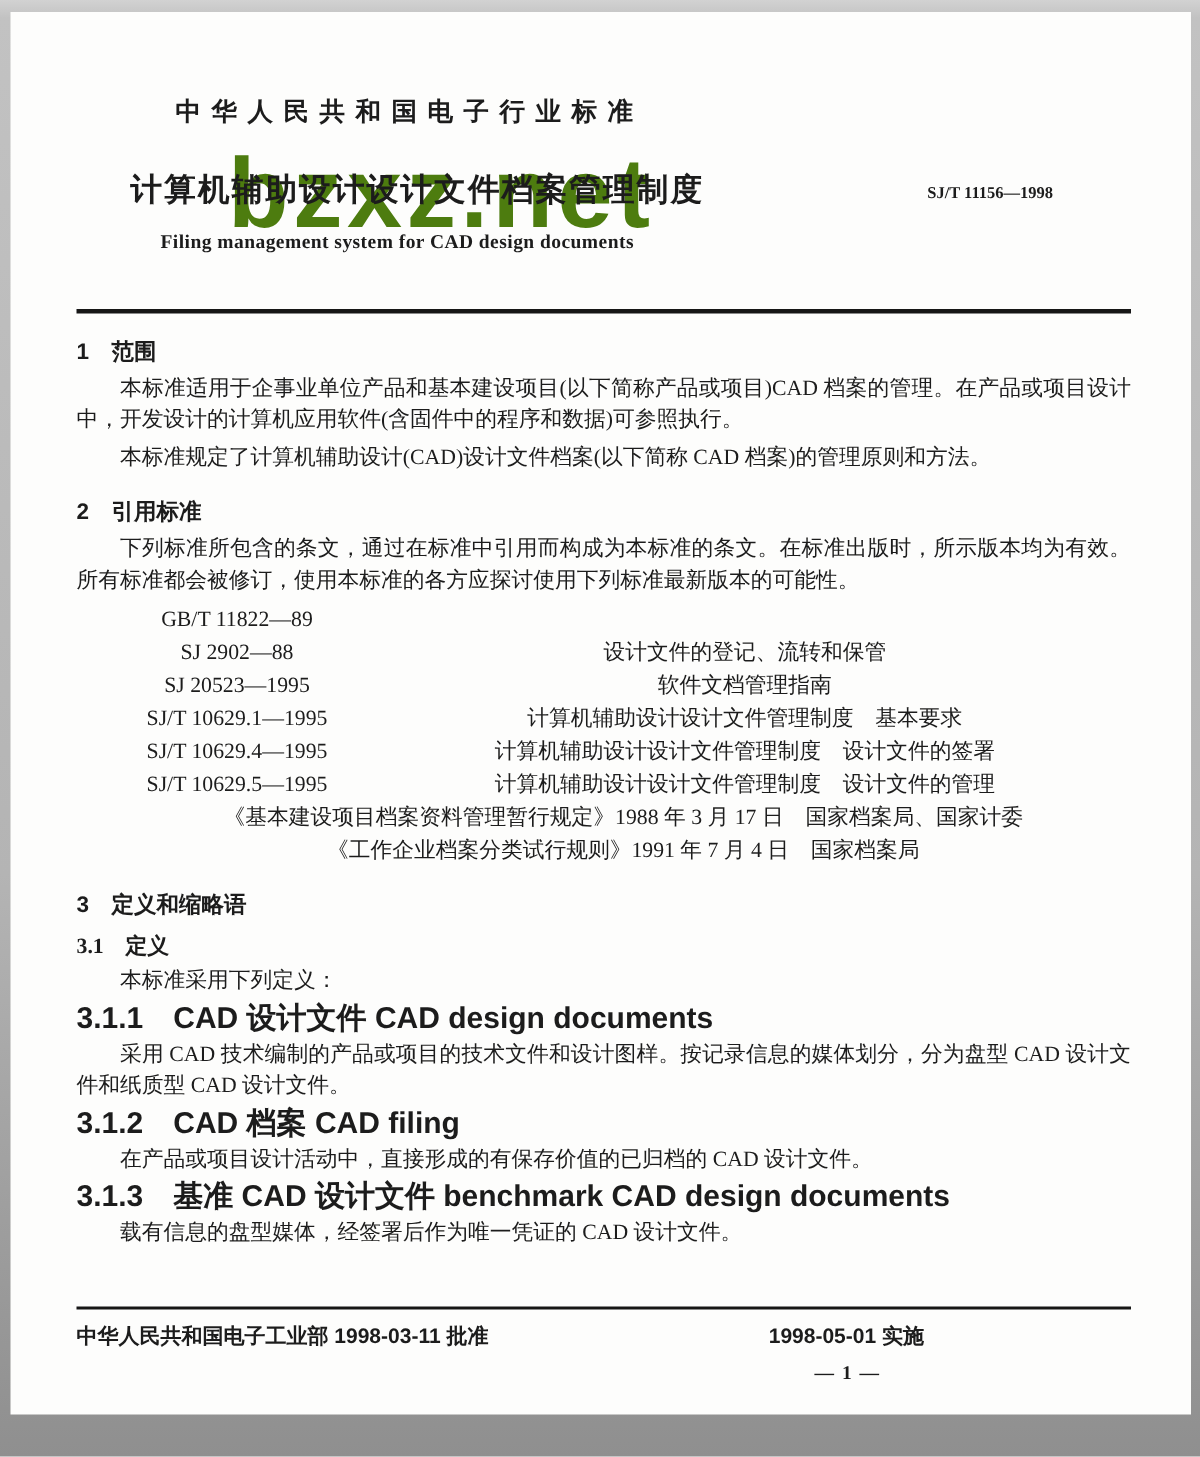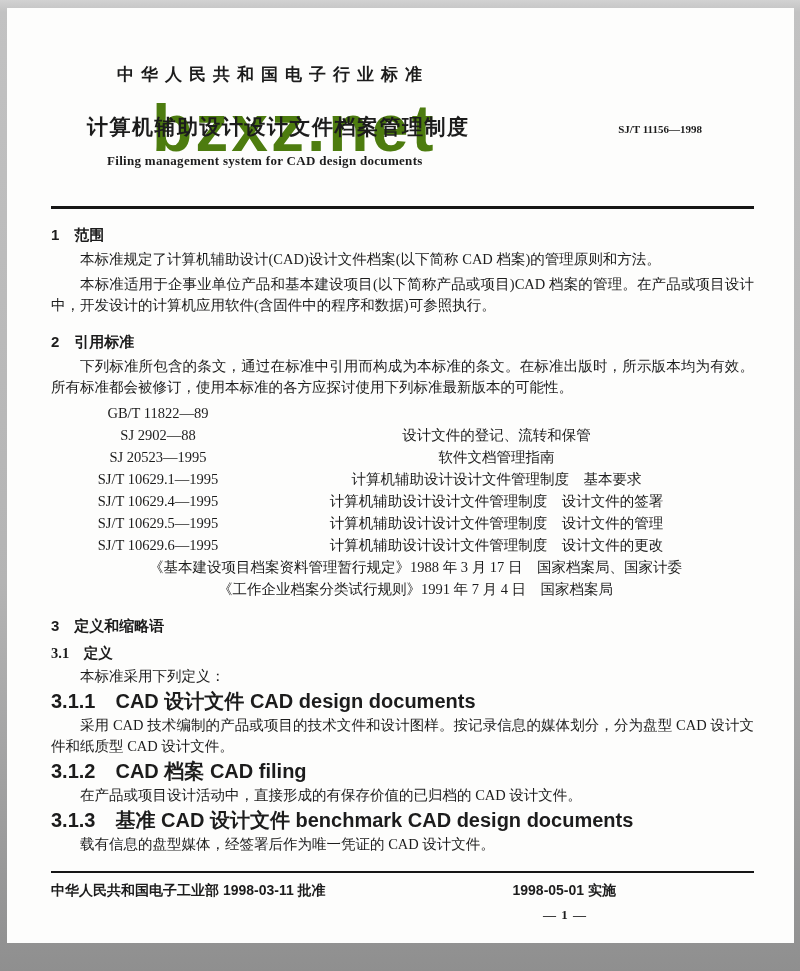--- a/index.html
+++ b/index.html
@@ -97,22 +97,22 @@
       <div class="std-number">SJ/T 11156—1998</div>
     </div>
 
     <div class="subtitle-en">Filing management system for CAD design documents</div>
 
     <div class="rule-thick"></div>
 
     <div class="content">
 
       <div class="sec-heading">1　范围</div>
+      <p class="body-p">本标准适用于企事业单位产品和基本建设项目(以下简称产品或项目)CAD 档案的管理。在产品或项目设计中，开发设计的计算机应用软件(含固件中的程序和数据)可参照执行。</p>
       <p class="body-p">本标准规定了计算机辅助设计(CAD)设计文件档案(以下简称 CAD 档案)的管理原则和方法。</p>
-      <p class="body-p">本标准适用于企事业单位产品和基本建设项目(以下简称产品或项目)CAD 档案的管理。在产品或项目设计中，开发设计的计算机应用软件(含固件中的程序和数据)可参照执行。</p>
 
       <div class="sec-heading">2　引用标准</div>
       <p class="body-p">下列标准所包含的条文，通过在标准中引用而构成为本标准的条文。在标准出版时，所示版本均为有效。所有标准都会被修订，使用本标准的各方应探讨使用下列标准最新版本的可能性。</p>
 
       <div class="ref-block">
         <div class="ref-row">
           <span class="ref-code">GB/T 11822—89</span>
         </div>
         <div class="ref-row">
           <span class="ref-code">SJ 2902—88</span>
@@ -126,24 +126,20 @@
           <span class="ref-code">SJ/T 10629.1—1995</span>
           <span class="ref-desc">计算机辅助设计设计文件管理制度　基本要求</span>
         </div>
         <div class="ref-row">
           <span class="ref-code">SJ/T 10629.4—1995</span>
           <span class="ref-desc">计算机辅助设计设计文件管理制度　设计文件的签署</span>
         </div>
         <div class="ref-row">
           <span class="ref-code">SJ/T 10629.5—1995</span>
           <span class="ref-desc">计算机辅助设计设计文件管理制度　设计文件的管理</span>
-        </div>
-        <div class="ref-row">
-          <span class="ref-code">SJ/T 10629.6—1995</span>
-          <span class="ref-desc">计算机辅助设计设计文件管理制度　设计文件的更改</span>
         </div>
         <div class="ref-extra">《基本建设项目档案资料管理暂行规定》1988 年 3 月 17 日　国家档案局、国家计委</div>
         <div class="ref-extra">《工作企业档案分类试行规则》1991 年 7 月 4 日　国家档案局</div>
       </div>
 
       <div class="sec-heading">3　定义和缩略语</div>
       <div class="sub-heading">3.1　定义</div>
       <div class="def-intro">本标准采用下列定义：</div>
 
       <div class="def-term">3.1.1　CAD 设计文件 CAD design documents</div>

